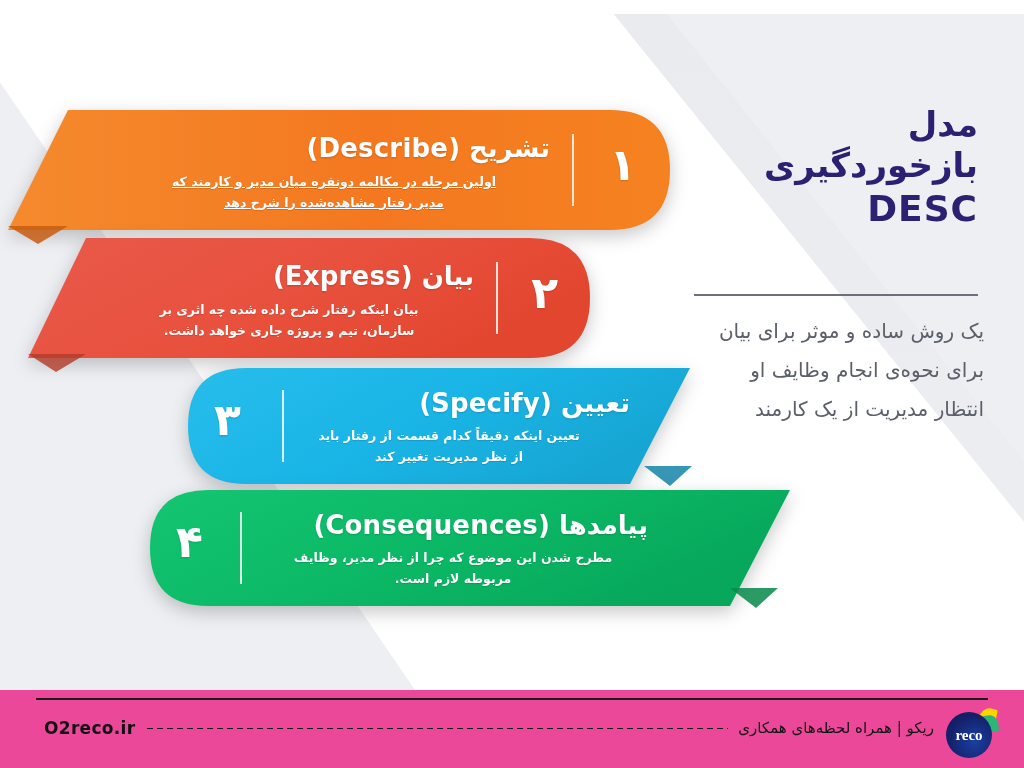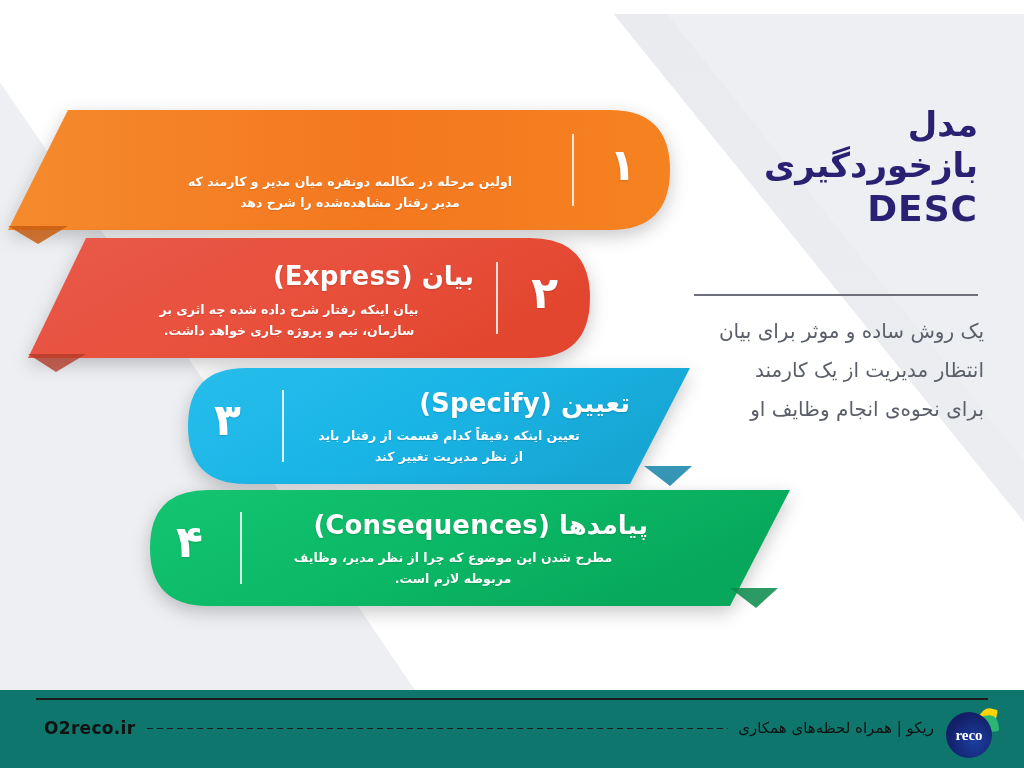--- a/index.html
+++ b/index.html
@@ -130,21 +130,21 @@
     line-height: 1.95;
     font-weight: 500;
   }
   .subtitle span { display: block; }
 
   
   .footer {
     position: absolute;
     left: 0; right: 0; bottom: 0;
     height: 78px;
-    background: #0f766e;
+    background: #ec4899;
   }
   .footer-rule {
     position: absolute;
     left: 36px; right: 36px; top: 8px;
     height: 2px;
     background: #1b1b1b;
   }
   .footer-inner {
     position: absolute;
     left: 44px; right: 90px; top: 28px;
@@ -235,21 +235,22 @@
         <linearGradient id="g1" x1="0" y1="0" x2="1" y2="0">
           <stop offset="0%" stop-color="#f58a2d"></stop>
           <stop offset="55%" stop-color="#f47820"></stop>
           <stop offset="100%" stop-color="#f58220"></stop>
         </linearGradient>
       </defs>
       <path d="M 60 0 L 602 0 Q 662 0 662 60 Q 662 120 602 120 L 0 120 Z" fill="url(#g1)"></path>
     </svg>
     <div class="num" style="right:34px; top:33px;">۱</div>
     <div class="divider" style="right:96px; top:24px; height:72px;"></div>
-    <div class="desc" style="right:110px; top:62px; width:420px;">
+    <div class="title" style="right:120px; top:25px;">تشریح (Describe)</div>
+    <div class="desc" style="right:126px; top:62px; width:420px;text-decoration:underline;">
       <span>اولین مرحله در مکالمه دونفره میان مدیر و کارمند که</span><br>
       <span>مدیر رفتار مشاهده‌شده را شرح دهد</span>
     </div>
   </div>
   <svg class="fold" style="left:8px; top:226px; width:120px; height:22px;" viewBox="0 0 120 22" preserveAspectRatio="none">
     <path d="M 0 0 L 60 0 L 30 18 Z" fill="#c85d10" opacity=".85"></path>
   </svg>
 
   <div class="banner" style="left:28px; top:238px; width:562px; height:120px;">
     <svg class="banner-body" viewBox="0 0 562 120" preserveAspectRatio="none">
@@ -322,22 +323,22 @@
 
   <div class="headline">
     <span class="ln1">مدل بازخوردگیری</span>
     <span class="ln2">DESC</span>
   </div>
 
   <div class="rule"></div>
 
   <div class="subtitle">
     <span>یک روش ساده و موثر برای بیان</span>
+    <span>برای نحوه‌ی انجام وظایف او</span>
     <span>انتظار مدیریت از یک کارمند</span>
-    <span>برای نحوه‌ی انجام وظایف او</span>
   </div>
 
   <div class="footer">
     <div class="footer-rule"></div>
     <div class="footer-inner">
       <div class="footer-url">O2reco.ir</div>
       <div class="dots"></div>
       <div class="footer-tag">ریکو | همراه لحظه‌های همکاری</div>
     </div>
     <div class="logo">

